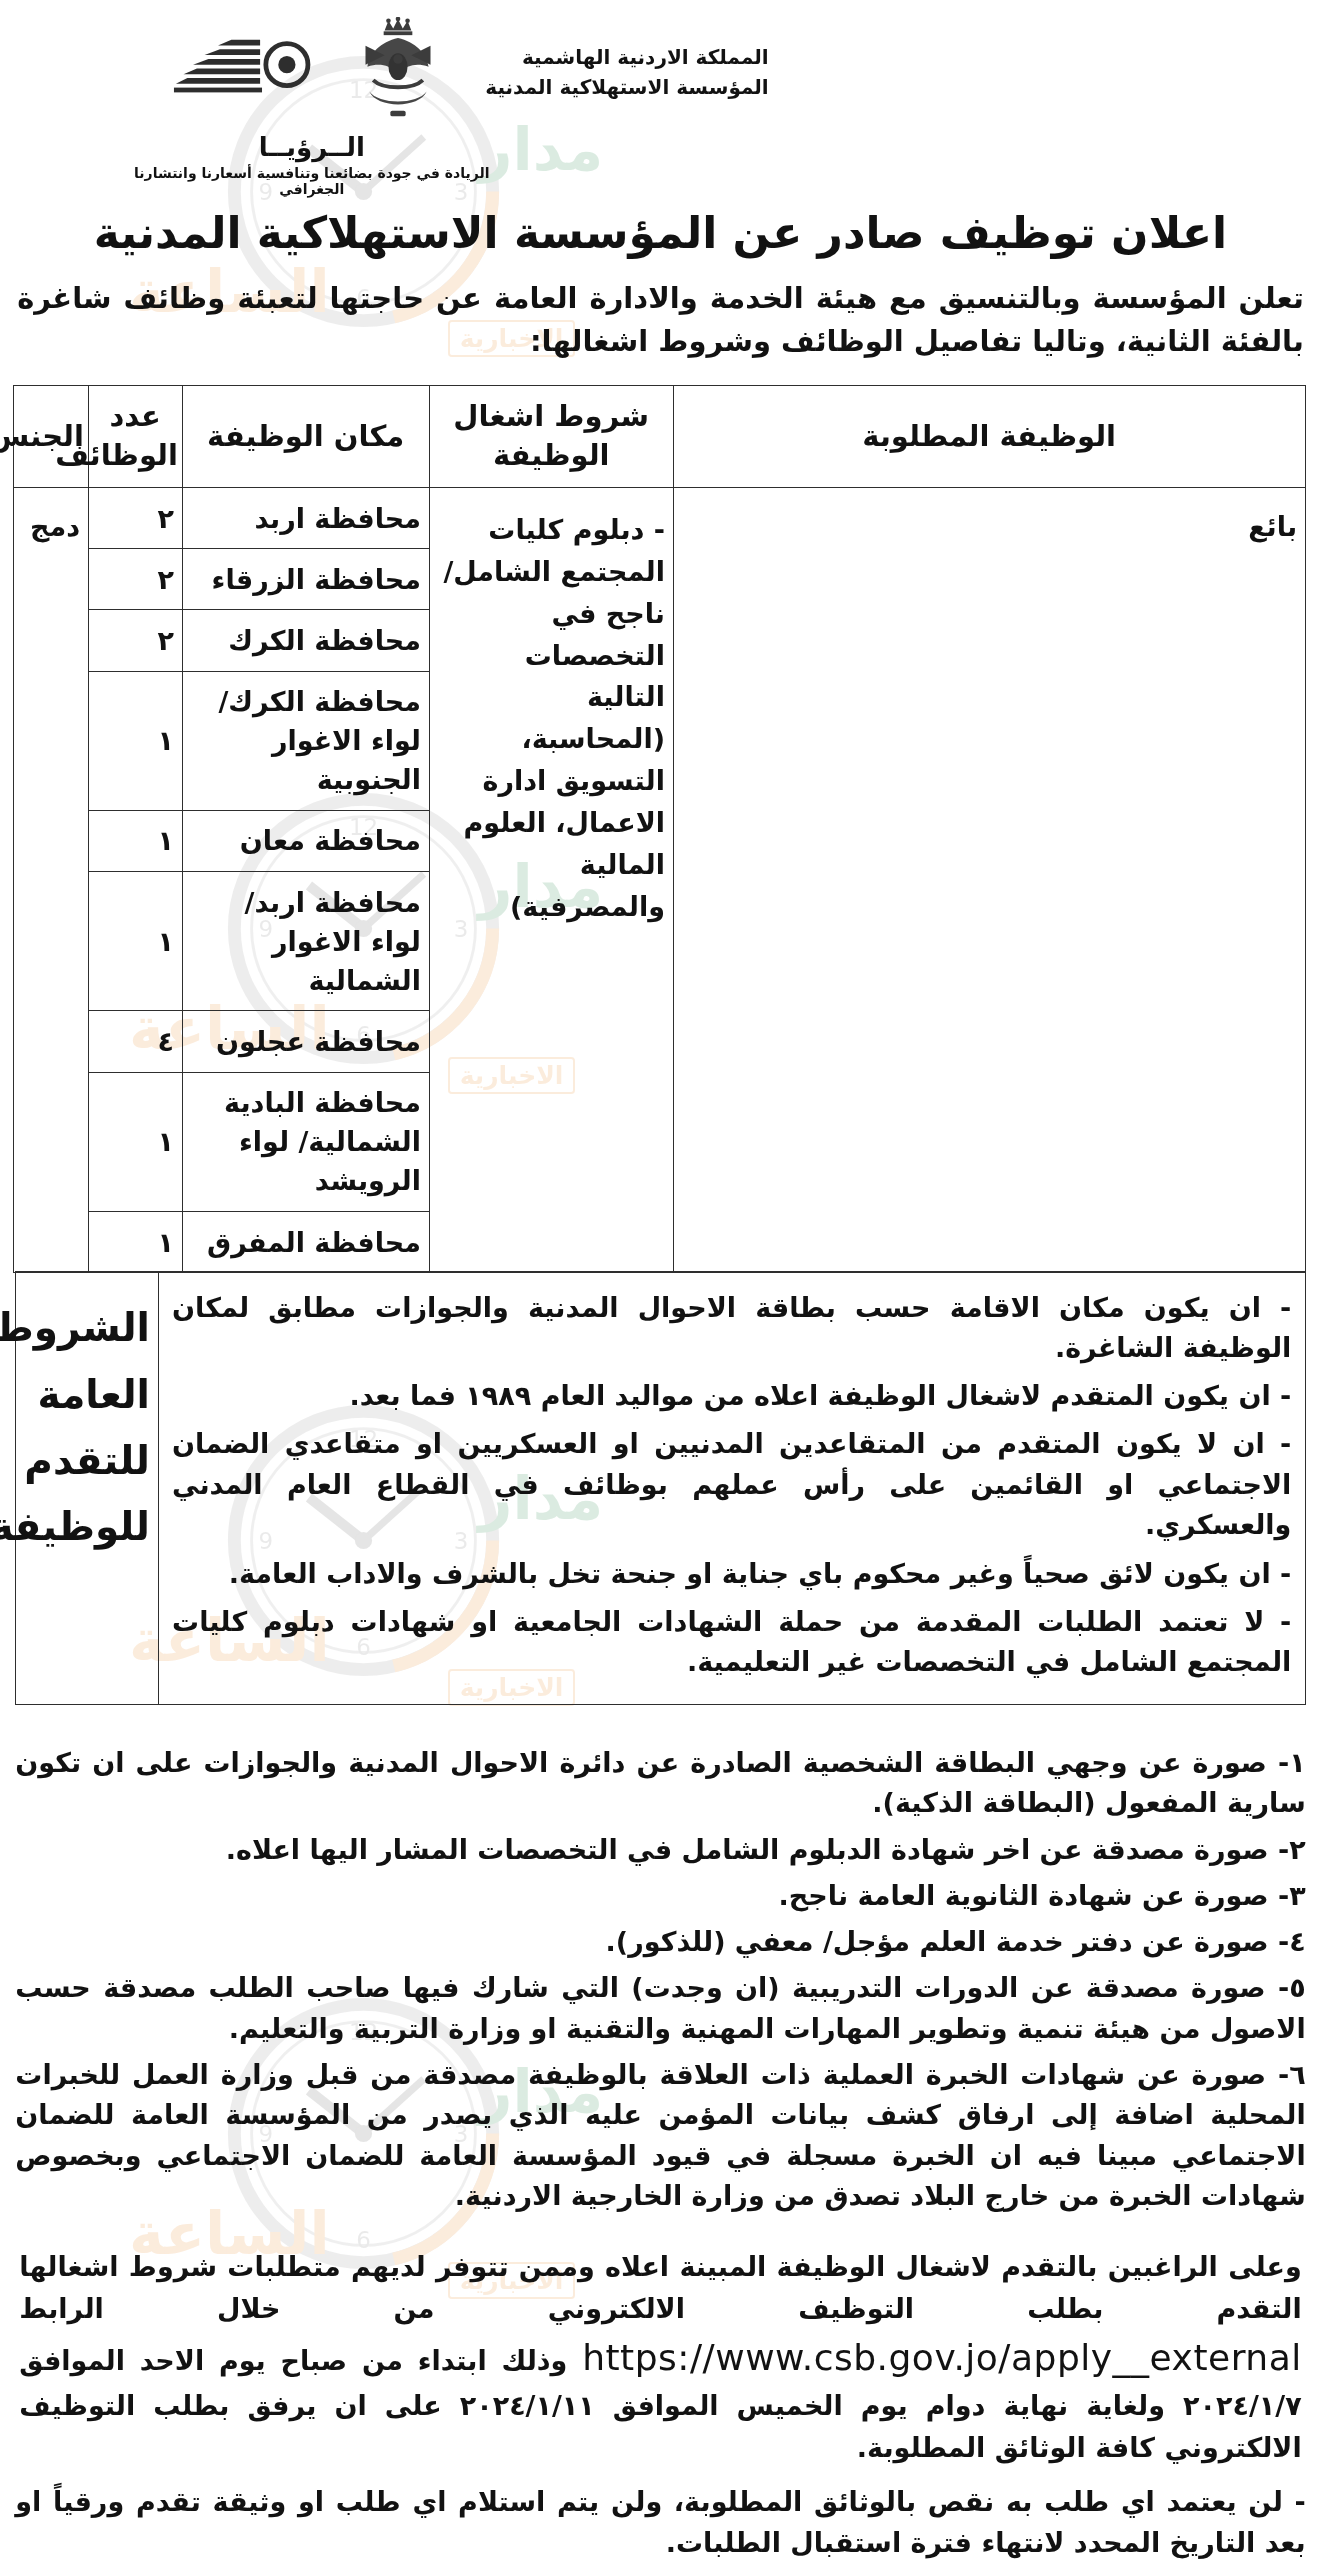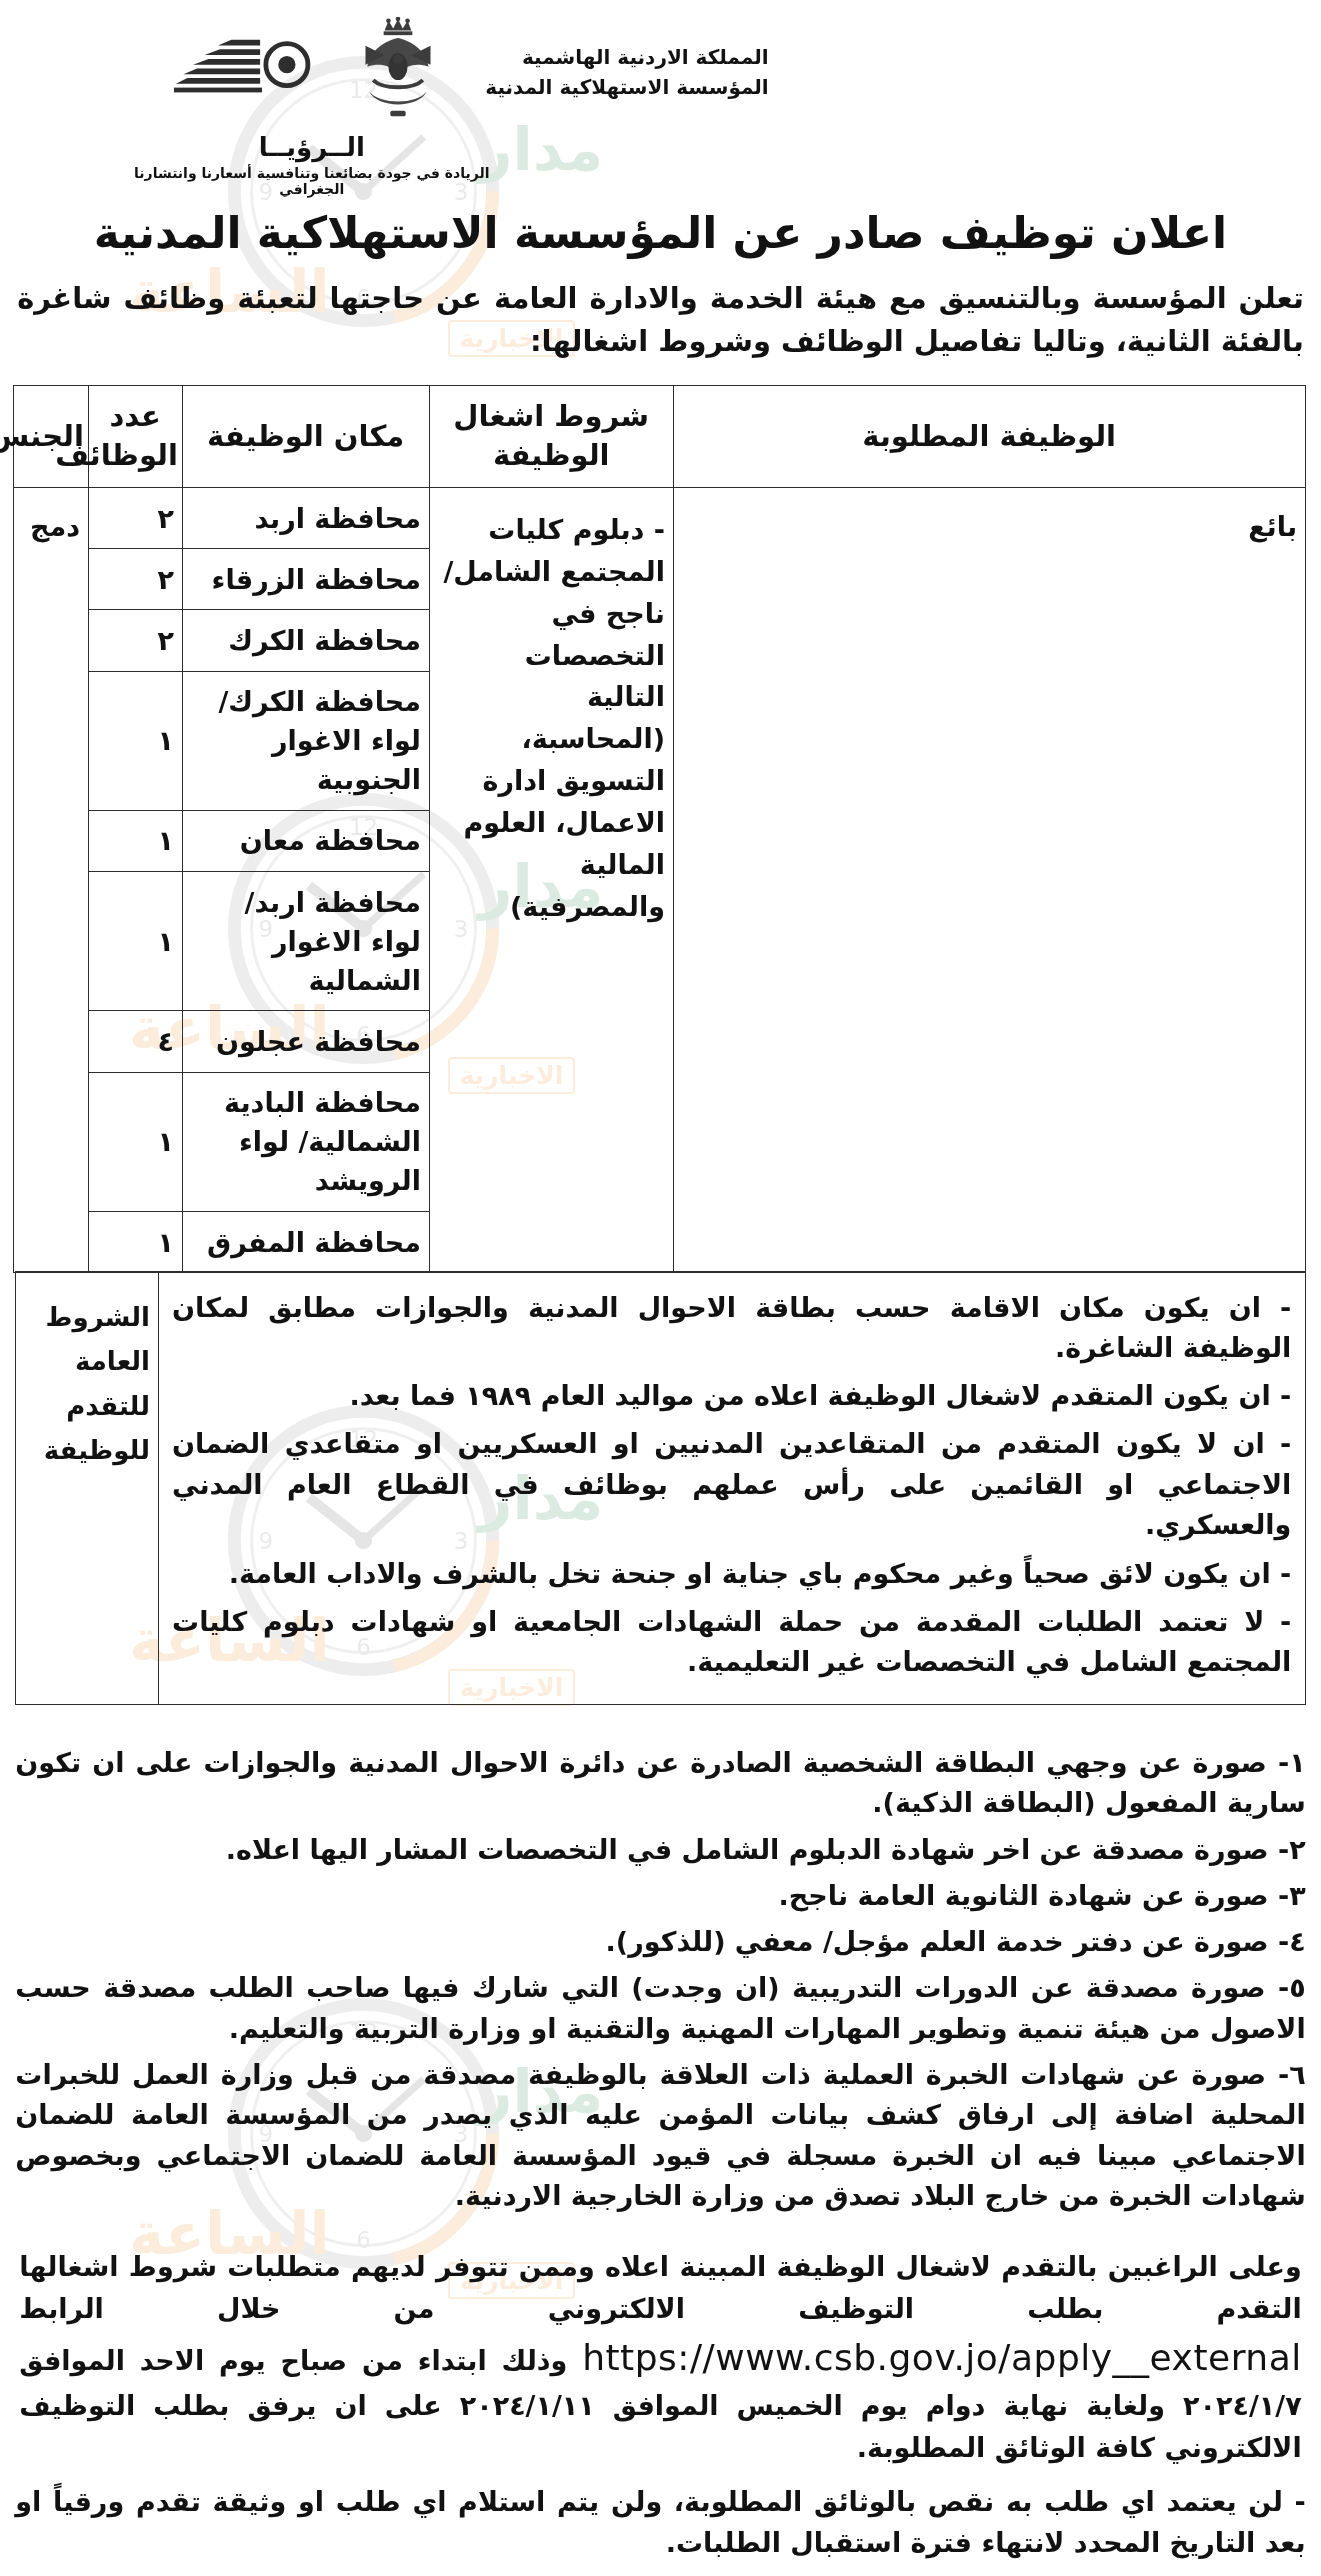--- a/index.html
+++ b/index.html
@@ -31,21 +31,21 @@
 
   
   table{width:100%;border-collapse:collapse;table-layout:fixed;background:transparent;}
   th,td{border:1.9px solid #2e2e2e;font-weight:bold;}
   th{font-size:29px;padding:11.5px 3.8px;text-align:center;line-height:1.35;}
   td{font-size:27px;padding:10.5px 7.7px;text-align:right;line-height:1.45;}
   .c-job{width:632px;} .c-cond{width:244px;} .c-loc{width:247px;} .c-count{width:94px;} .c-gender{width:75px;}
   .job-cell,.gender-cell{vertical-align:top;padding-top:19px;}
   .cond-cell{vertical-align:top;padding-top:21px;font-size:27px;line-height:1.55;margin-left:20px;}
   .gc-table{margin-top:-1.9px;}
-  .gc-label{width:126px;vertical-align:top;padding-top:23px;font-size:26px;line-height:1.7;}
+  .gc-label{width:126px;vertical-align:top;padding-top:23px;font-size:39px;line-height:1.7;}
   .gc-body{text-align:justify;padding:15.3px 13.4px 13.4px 13.4px;vertical-align:top;}
   .gc-body p{margin:0 0 7.7px 0;font-size:27px;line-height:1.5;font-weight:bold;}
 
   
   .docs{margin-top:38px;}
   .docs-heading{font-size:29px;font-weight:bold;margin:0 0 11.5px 0;}
   .docs p{font-size:27px;font-weight:bold;line-height:1.5;text-align:justify;margin:0 0 5.7px 0;}
 
   
   .closing{margin-top:29px;}

